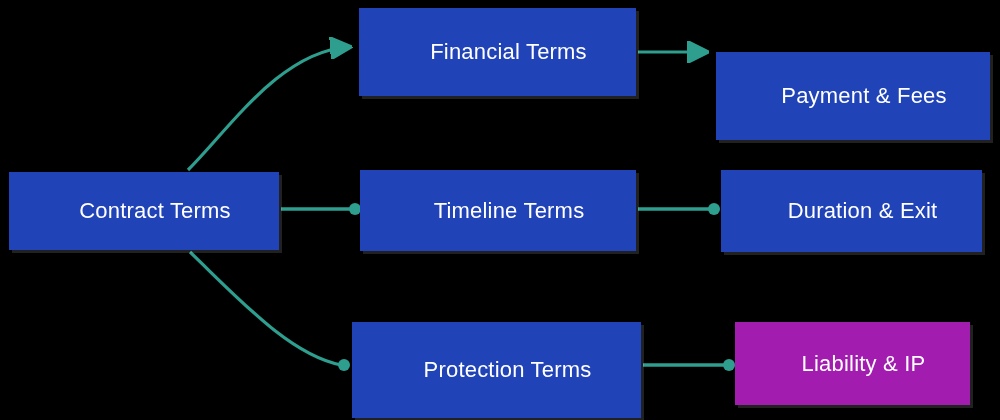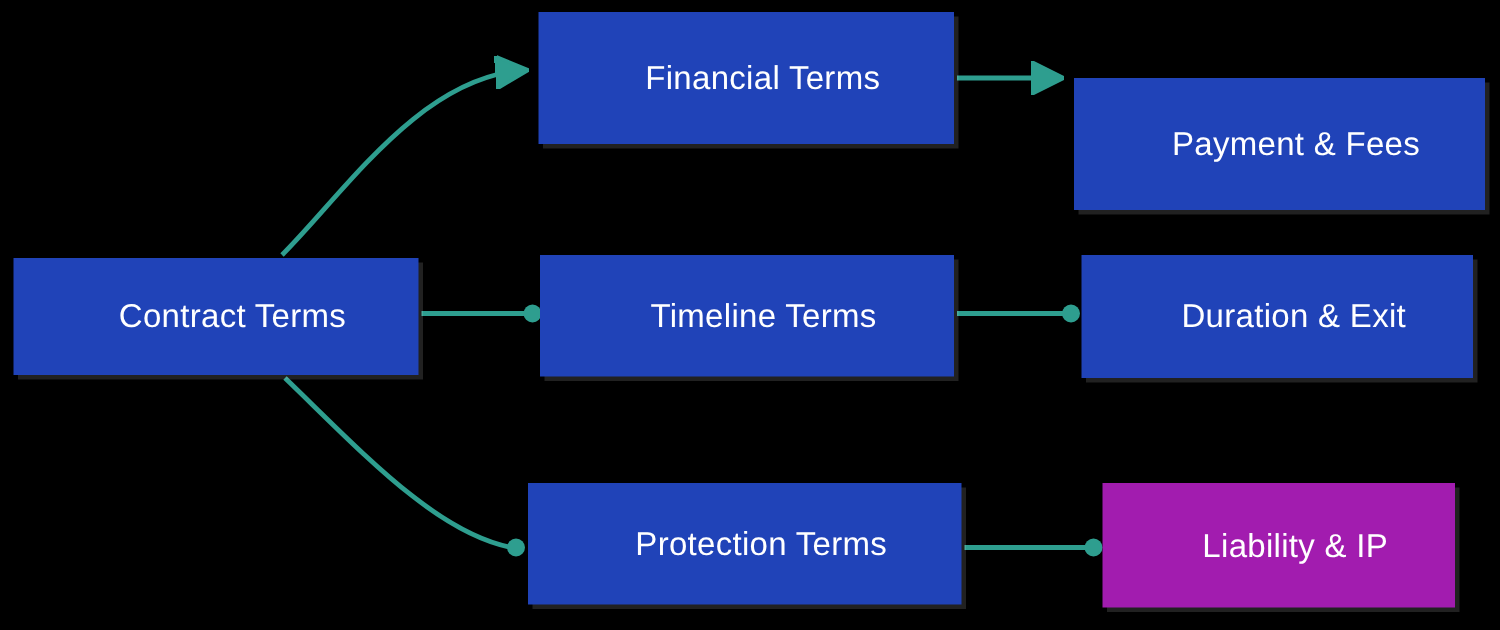--- a/index.html
+++ b/index.html
@@ -93,20 +93,20 @@
   </div>
   <div class="node" style="left: 716px; top: 8px; width: 274px; height: 88px; background: rgb(32, 67, 184); color: rgb(255, 255, 255); margin-top: 44px;">
     <span class="node-label">Payment &amp; Fees</span>
   </div>
   <div class="node" style="left: 360px; top: 170px; width: 276px; height: 81px; background: rgb(32, 67, 184); color: rgb(255, 255, 255);">
     <span class="node-label">Timeline Terms</span>
   </div>
   <div class="node" style="left: 721px; top: 170px; width: 261px; height: 82px; background: rgb(32, 67, 184); color: rgb(255, 255, 255);">
     <span class="node-label">Duration &amp; Exit</span>
   </div>
-  <div class="node" style="left: 352px; top: 322px; width: 289px; height: 81px; background: rgb(32, 67, 184); color: rgb(255, 255, 255);">
+  <div class="node" style="left: 352px; top: 322px; width: 289px; height: 96px; background: rgb(32, 67, 184); color: rgb(255, 255, 255);">
     <span class="node-label">Protection Terms</span>
   </div>
   <div class="node" style="left: 735px; top: 322px; width: 235px; height: 83px; background: #a21caf; color: rgb(255, 255, 255);">
     <span class="node-label">Liability &amp; IP</span>
   </div>
 
 </div>
 
 </body></html>

